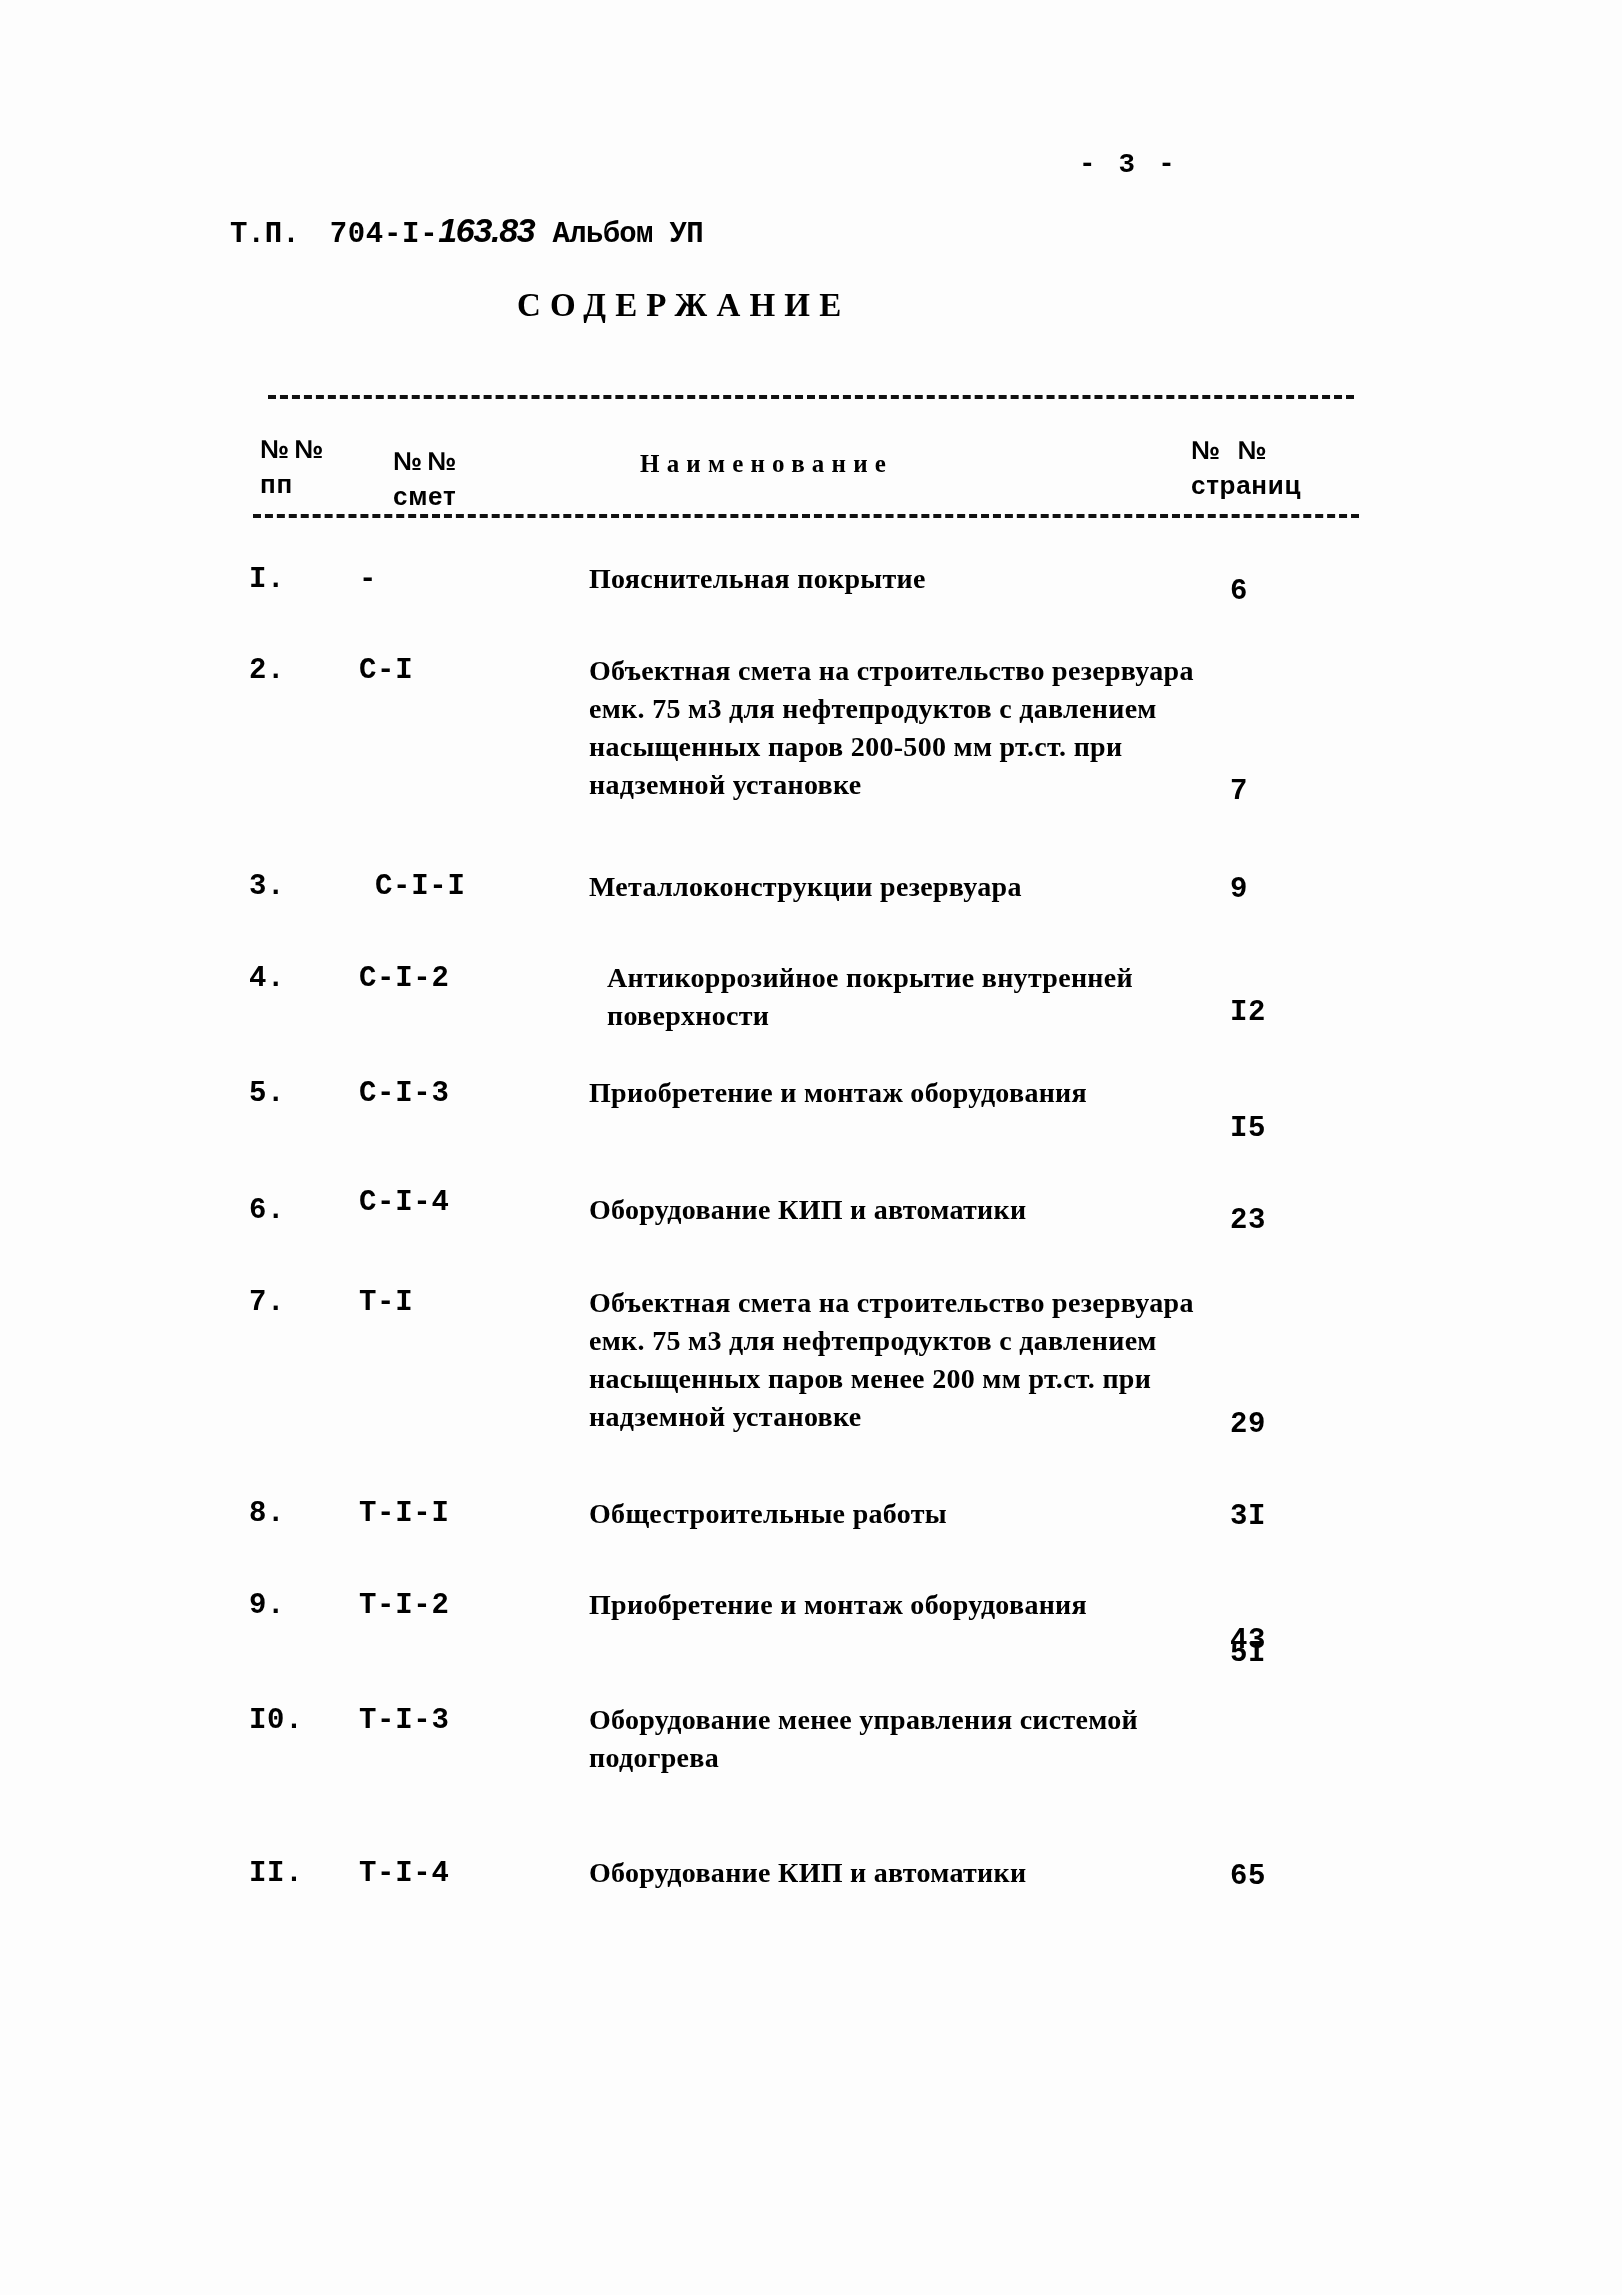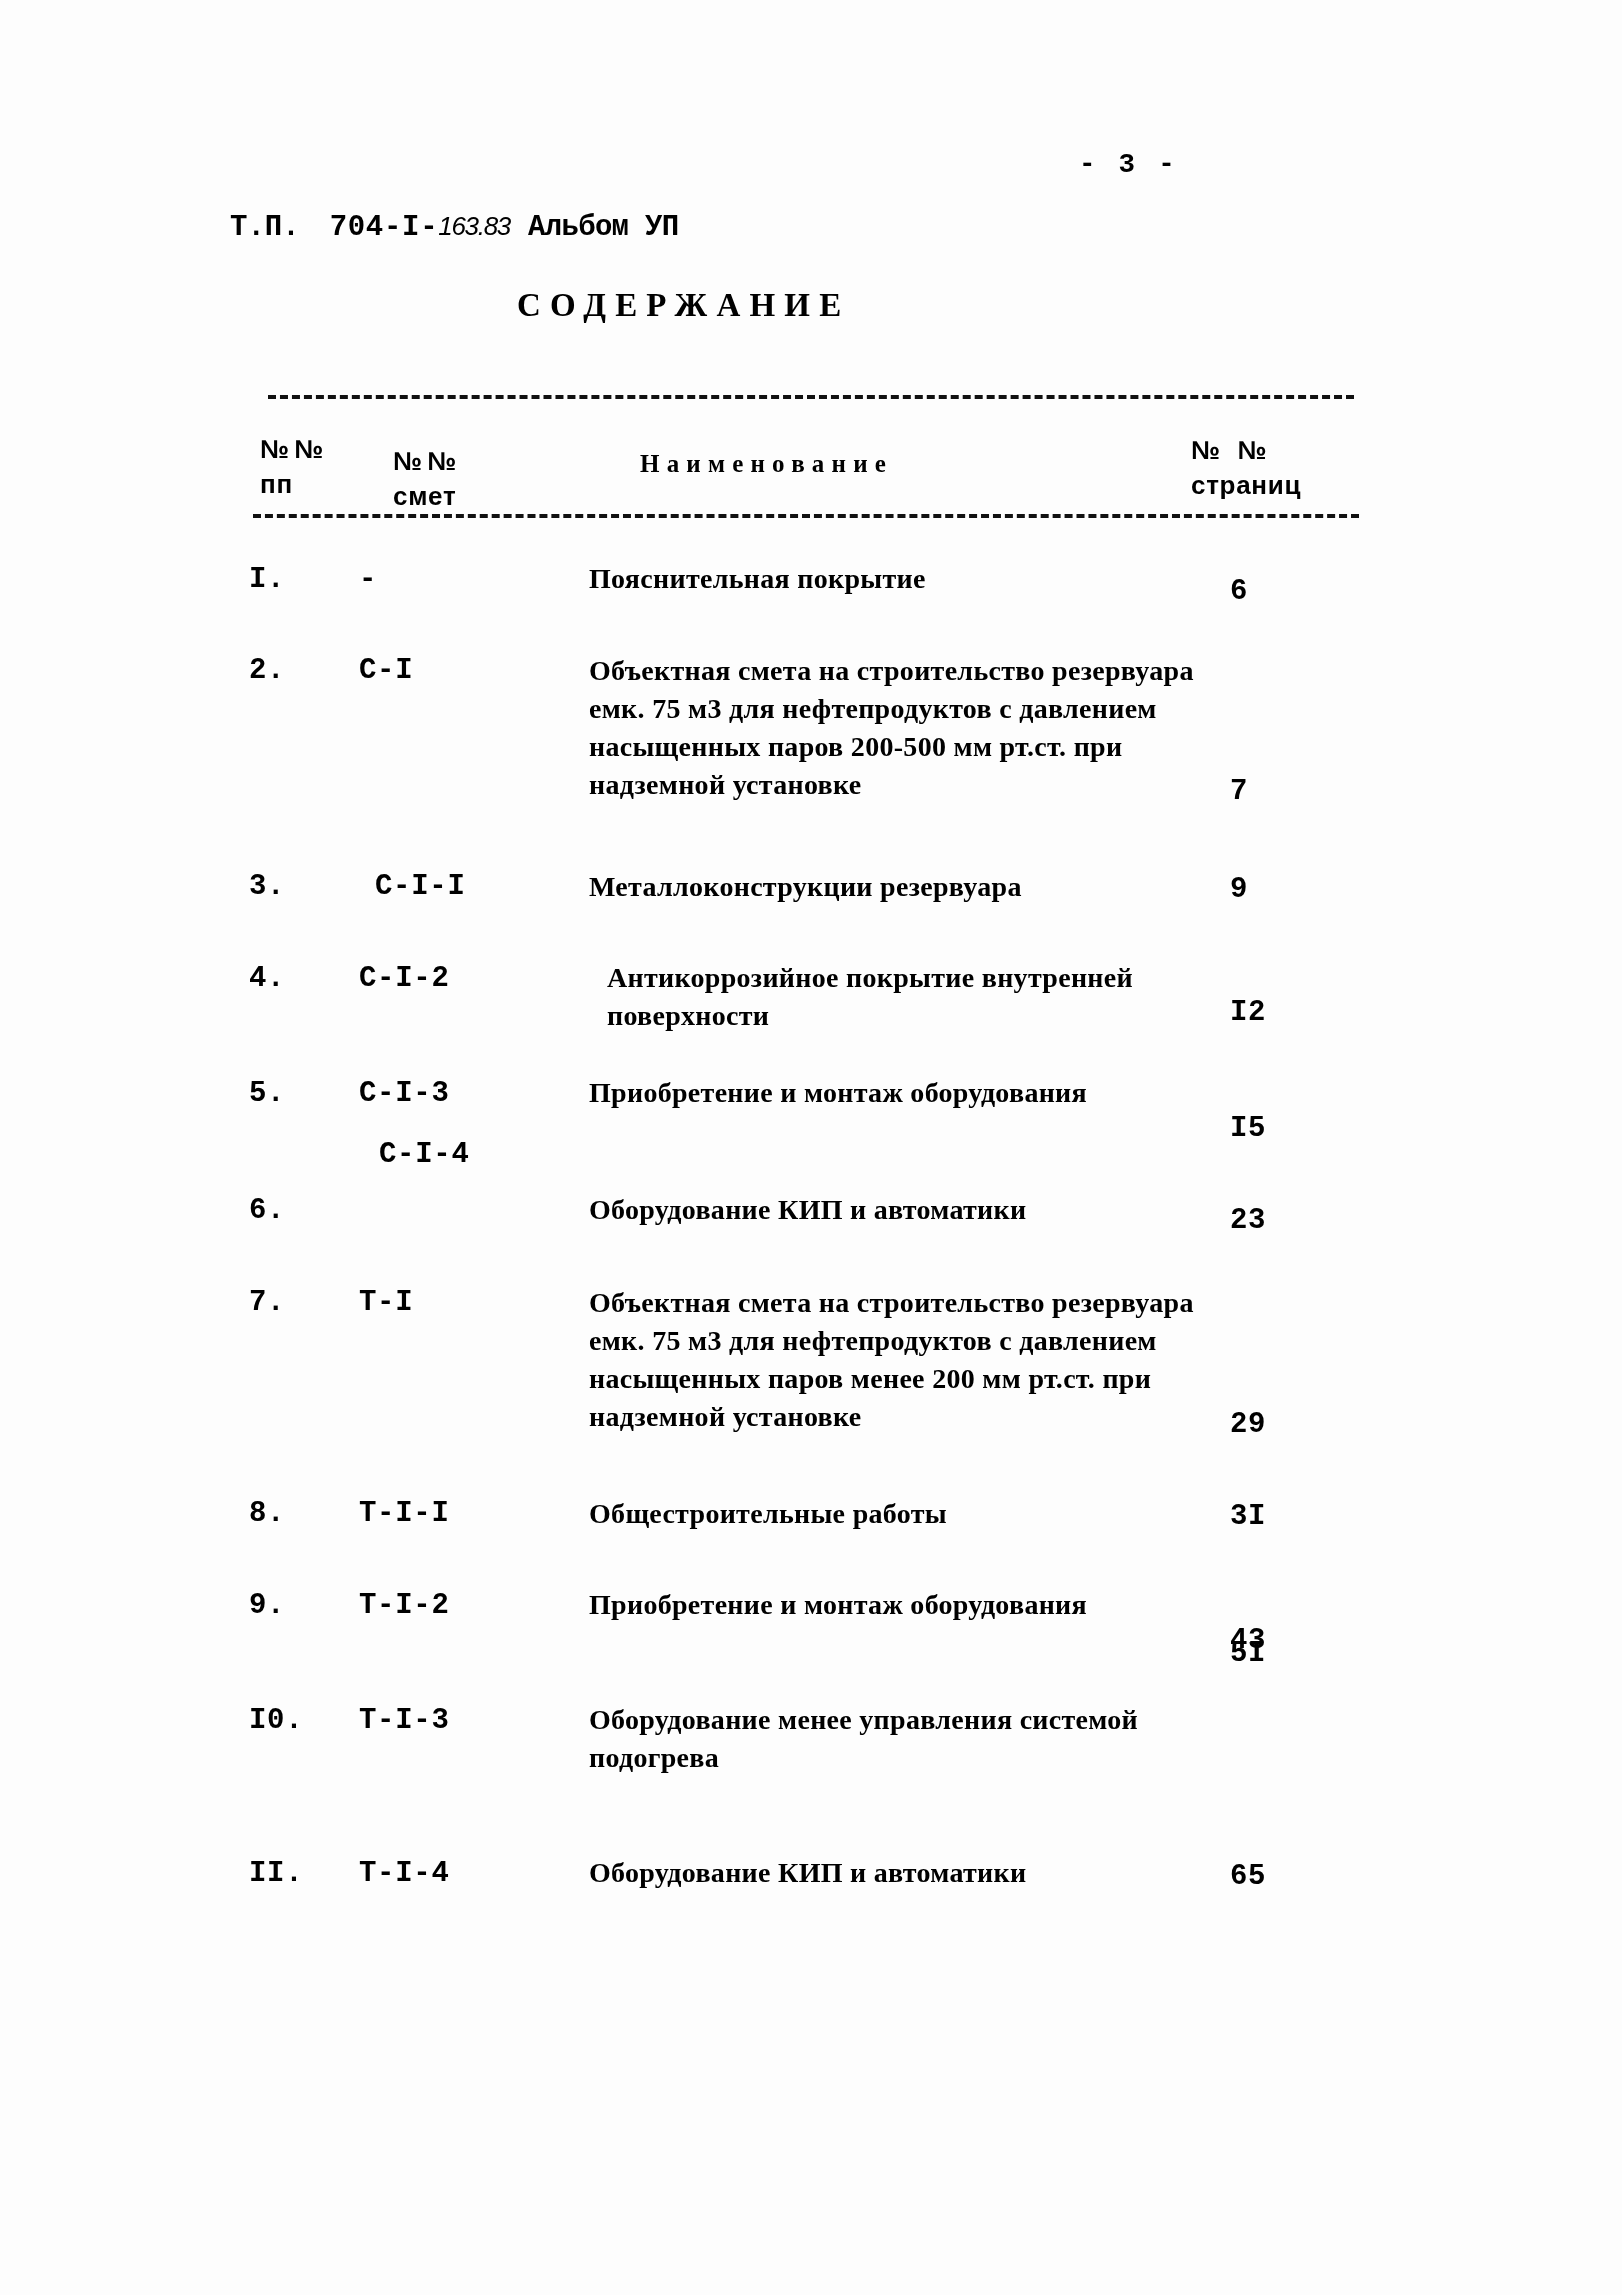--- a/index.html
+++ b/index.html
@@ -40,22 +40,22 @@
     font-family: "Liberation Mono", "DejaVu Sans Mono", monospace;
     font-size: 29px;
     font-weight: 700;
     letter-spacing: 0.7px;
     white-space: nowrap;
   }
   .doccode .tp { letter-spacing: 0px; }
   .doccode .gap { display: inline-block; width: 30px; }
   .doccode .serial {
     font-family: "Liberation Sans", "DejaVu Sans", sans-serif;
-    font-size: 26px;
-    font-weight: 400;
+    font-size: 34px;
+    font-weight: 700;
     font-style: italic;
     letter-spacing: -1.3px;
   }
   .doccode .album { letter-spacing: -0.7px; }
 
   
   .heading {
     position: absolute;
     left: 517px;
     top: 287px;
@@ -233,21 +233,21 @@
         <div class="c-page" style="top: 996px;">I2</div>
       </div>
       <div class="row" style="top: 0px;">
         <div class="c-num" style="top: 1077px;">5.</div>
         <div class="c-est" style="top: 1077px;">C-I-3</div>
         <div class="c-name" style="top: 1074px;">Приобретение и монтаж оборудования</div>
         <div class="c-page" style="top: 1112px;">I5</div>
       </div>
       <div class="row" style="top: 0px;">
         <div class="c-num" style="top: 1194px;">6.</div>
-        <div class="c-est" style="top: 1138px; margin-left: 20px;">C-I-4</div>
+        <div class="c-est" style="top: 1186px;">C-I-4</div>
         <div class="c-name" style="top: 1191px;">Оборудование КИП и автоматики</div>
         <div class="c-page" style="top: 1204px;">23</div>
       </div>
       <div class="row" style="top: 0px;">
         <div class="c-num" style="top: 1286px;">7.</div>
         <div class="c-est" style="top: 1286px;">T-I</div>
         <div class="c-name" style="top: 1284px;">Объектная смета на строительство резервуара емк. 75 м3 для нефтепродуктов с давлением насыщенных паров менее 200 мм рт.ст. при надземной установке</div>
         <div class="c-page" style="top: 1408px;">29</div>
       </div>
       <div class="row" style="top: 0px;">

